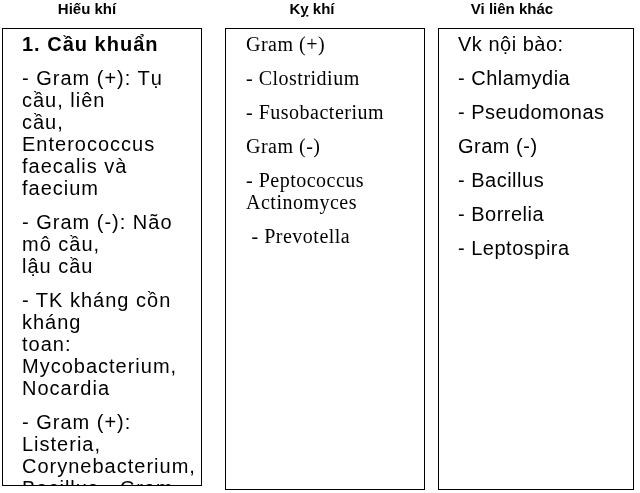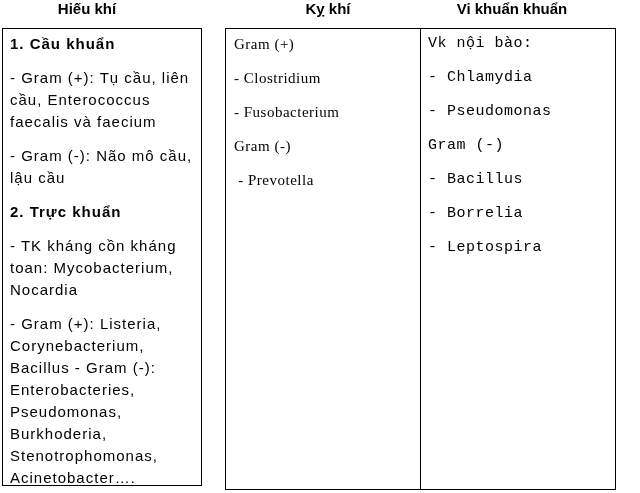--- a/index.html
+++ b/index.html
@@ -15,21 +15,21 @@
     position: absolute;
     top: -1px;
     font-family: "Liberation Sans", sans-serif;
     font-weight: bold;
     font-size: 15px;
     line-height: 20px;
     text-align: center;
     color: #000000;
   }
   #hdr-1 { left: -13px; width: 200px; }
-  #hdr-2 { left: 228px; width: 200px; }
+  #hdr-2 { left: 212px; width: 200px; }
   #hdr-3 { left: 414px; width: 196px; }
 
   .box {
     position: absolute;
     top: 28px;
     box-sizing: border-box;
     border: 1px solid #000000;
     background: #ffffff;
     padding: 4px 5px 0 7px;
     overflow: hidden;
@@ -39,66 +39,67 @@
     font-family: "Liberation Sans", sans-serif;
     letter-spacing: 1px;
   }
   #box-2 {
     left: 225px; width: 200px; height: 462px;
     font-family: "Liberation Serif", serif;
     letter-spacing: 0.5px;
     padding-left: 8px;
   }
   #box-3 {
-    left: 420px; width: 196px; height: 462px;
-    font-family: Liberation Mono, monospace;
+    left: 438px; width: 196px; height: 462px;
+    font-family: Liberation Sans, sans-serif;
     letter-spacing: 0.5px;
   }
   .para {
-    margin: 0 0 12px 0;
-    font-size: 15px;
+    margin: 0 0 12px 12px;
+    font-size: 20px;
     line-height: 22px;
     white-space: pre-wrap;
     color: #000000;
   }
   .bold { font-weight: bold; }
 </style>
 </head>
 <body>
 
 <div id="hdr-1" class="hdr">Hiếu khí</div>
 <div id="hdr-2" class="hdr">Kỵ khí</div>
-<div id="hdr-3" class="hdr">Vi khuẩn khuẩn</div>
+<div id="hdr-3" class="hdr">Vi liên khác</div>
 
 <div id="box-1" class="box">
   <div class="para bold">1. Cầu khuẩn</div>
   <div class="para">- Gram (+): Tụ cầu, liên
 cầu, Enterococcus
 faecalis và faecium</div>
   <div class="para">- Gram (-): Não mô cầu,
 lậu cầu</div>
-  <div class="para bold">2. Trực khuẩn</div>
   <div class="para">- TK kháng cồn kháng
 toan: Mycobacterium,
 Nocardia</div>
   <div class="para">- Gram (+): Listeria,
 Corynebacterium,
 Bacillus - Gram (-):
 Enterobacteries,
 Pseudomonas,
 Burkhoderia,
 Stenotrophomonas,
 Acinetobacter….</div>
 </div>
 
 <div id="box-2" class="box">
   <div class="para">Gram (+)</div>
   <div class="para">- Clostridium</div>
   <div class="para">- Fusobacterium</div>
   <div class="para">Gram (-)</div>
+  <div class="para">- Peptococcus
+Actinomyces</div>
   <div class="para"> - Prevotella</div>
 </div>
 
 <div id="box-3" class="box">
   <div class="para">Vk nội bào:</div>
   <div class="para">- Chlamydia</div>
   <div class="para">- Pseudomonas</div>
   <div class="para">Gram (-)</div>
   <div class="para">- Bacillus</div>
   <div class="para">- Borrelia</div>

